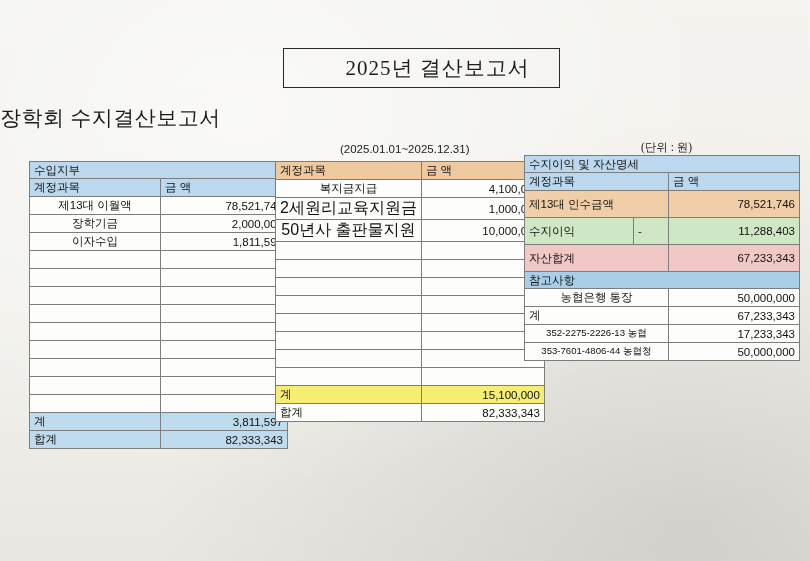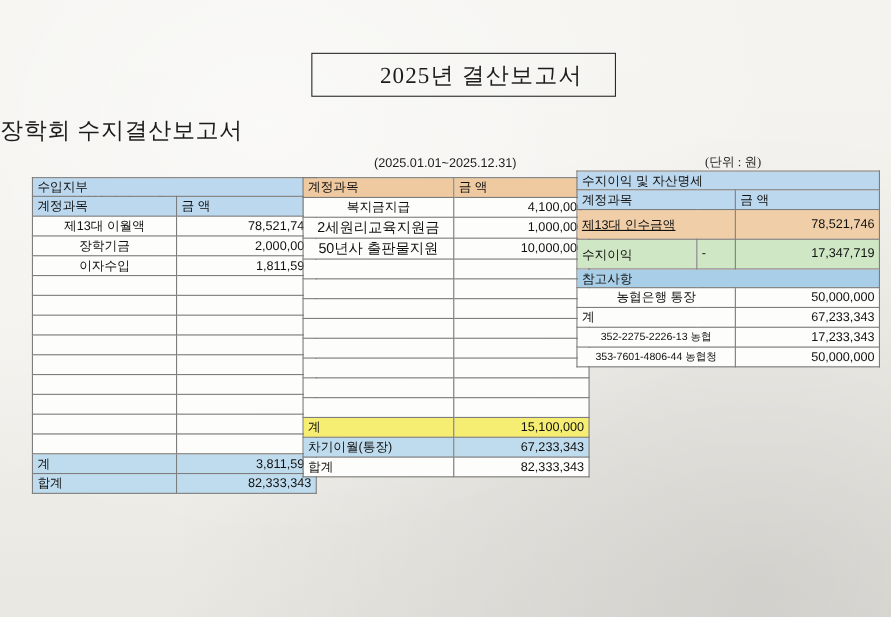--- a/index.html
+++ b/index.html
@@ -112,21 +112,21 @@
   .cell-green  { background:#cfe7c4; }
   .cell-pink   { background:#f0c9c6; }
   .cell-darkblue{ background:#a9cfe8; }
   .cell-white  { background:#fdfdfb; }
 
   
   #tbl-left   { left: 29px;  top: 161px; }
   #tbl-mid    { left: 275px; top: 161px; }
   #tbl-right  { left: 524px; top: 155px; }
 
-  .small { font-size: 13px; }
+  .small { font-size: 16px; }
   .tiny  { font-size: 9.6px; }
 </style>
 </head>
 <body>
 
 <div id="paper">
 
   <div class="title-box">
     <span>2025년 결산보고서</span>
   </div>
@@ -253,47 +253,47 @@
     </tr>
     <tr>
       <td class="lft cell-white"></td>
       <td class="rgt cell-white"></td>
     </tr>
     <tr>
       <td class="ctr cell-yellow">계</td>
       <td class="rgt cell-yellow">15,100,000</td>
     </tr>
     <tr>
-      <td class="ctr cell-blue">차기이월(통장)</td>
-      <td class="rgt cell-blue">67,233,343</td>
-    </tr>
-    <tr>
       <td class="ctr cell-white">합계</td>
       <td class="rgt cell-white">82,333,343</td>
     </tr>
   </tbody>
     </table>
 
   <table class="sheet" id="tbl-right">
     <tbody>
         <tr>
       <td class="ctr hdr-blue2" colspan="3" style="height:16px;">수지이익 및 자산명세</td>
     </tr>
     <tr>
       <td class="ctr hdr-blue2" colspan="2" style="width:128px;">계정과목</td>
       <td class="ctr hdr-blue2" style="width:122px;">금  액</td>
     </tr>
     <tr>
-      <td class="ctr cell-orange" colspan="2" style="height:26px;text-decoration:underline;">제13대 인수금액</td>
+      <td class="ctr cell-orange" colspan="2" style="height:26px;">제13대 인수금액</td>
       <td class="rgt cell-orange">78,521,746</td>
     </tr>
     <tr>
       <td class="ctr cell-green" style="height:26px;width:100px;">수지이익</td>
       <td class="ctr cell-green" style="width:26px;">-</td>
-      <td class="rgt cell-green">17,347,719</td>
+      <td class="rgt cell-green">11,288,403</td>
+    </tr>
+    <tr>
+      <td class="ctr cell-pink" colspan="2" style="height:26px;">자산합계</td>
+      <td class="rgt cell-pink">67,233,343</td>
     </tr>
     <tr>
       <td class="ctr cell-darkblue" colspan="3" style="height:16px;">참고사항</td>
     </tr>
     <tr>
       <td class="lft cell-white" colspan="2">농협은행 통장</td>
       <td class="rgt cell-white">50,000,000</td>
     </tr>
     <tr>
       <td class="ctr cell-white" colspan="2">계</td>

